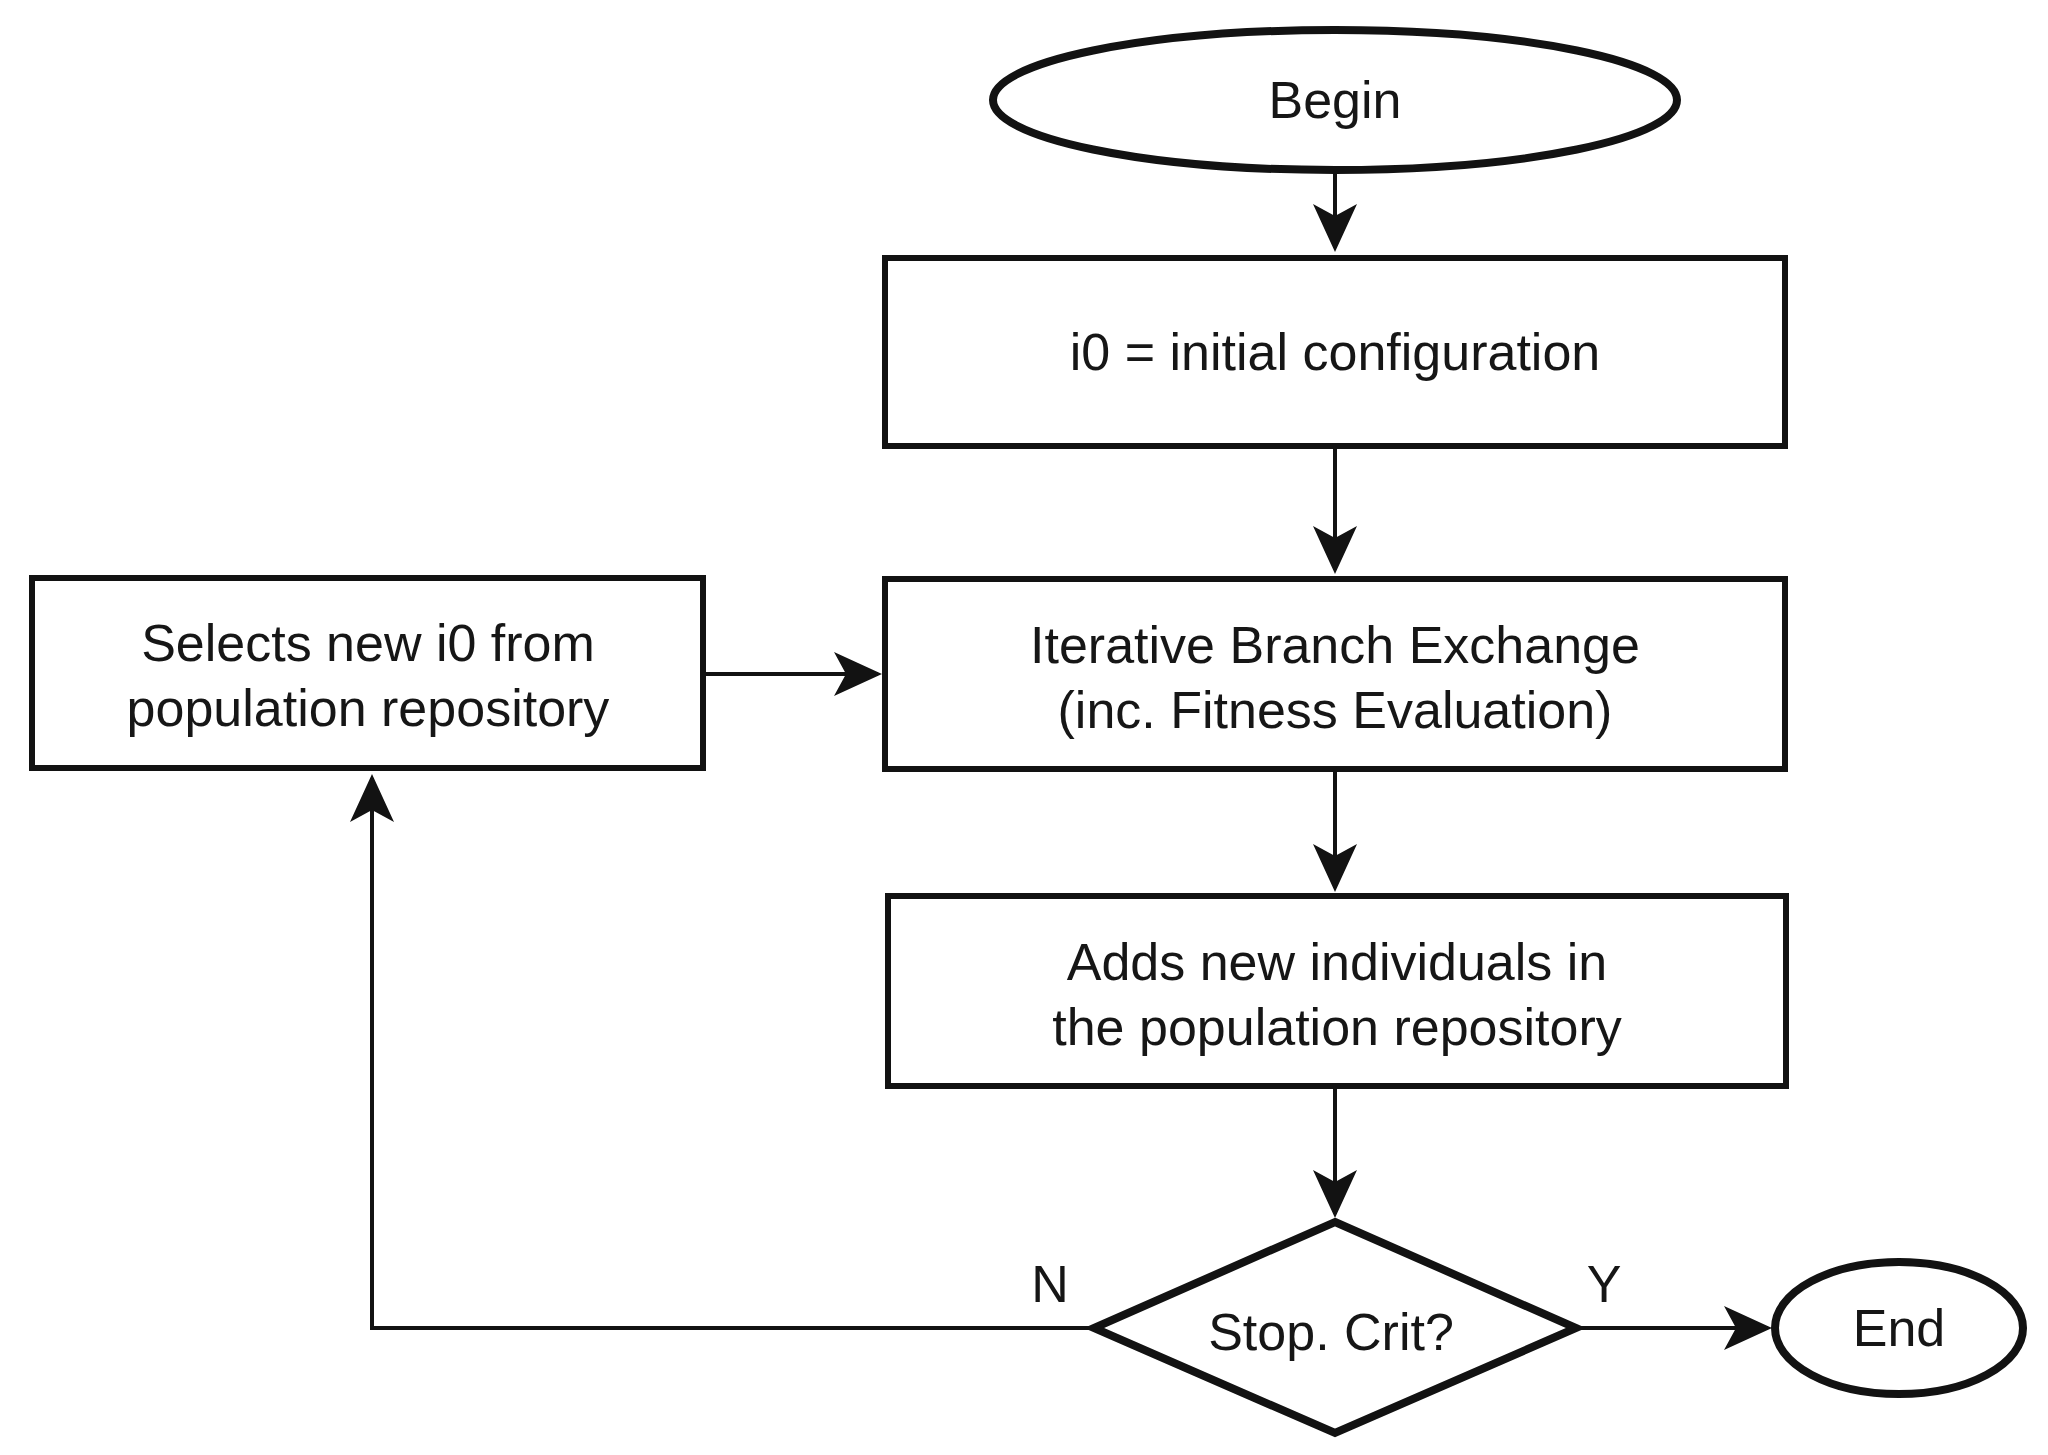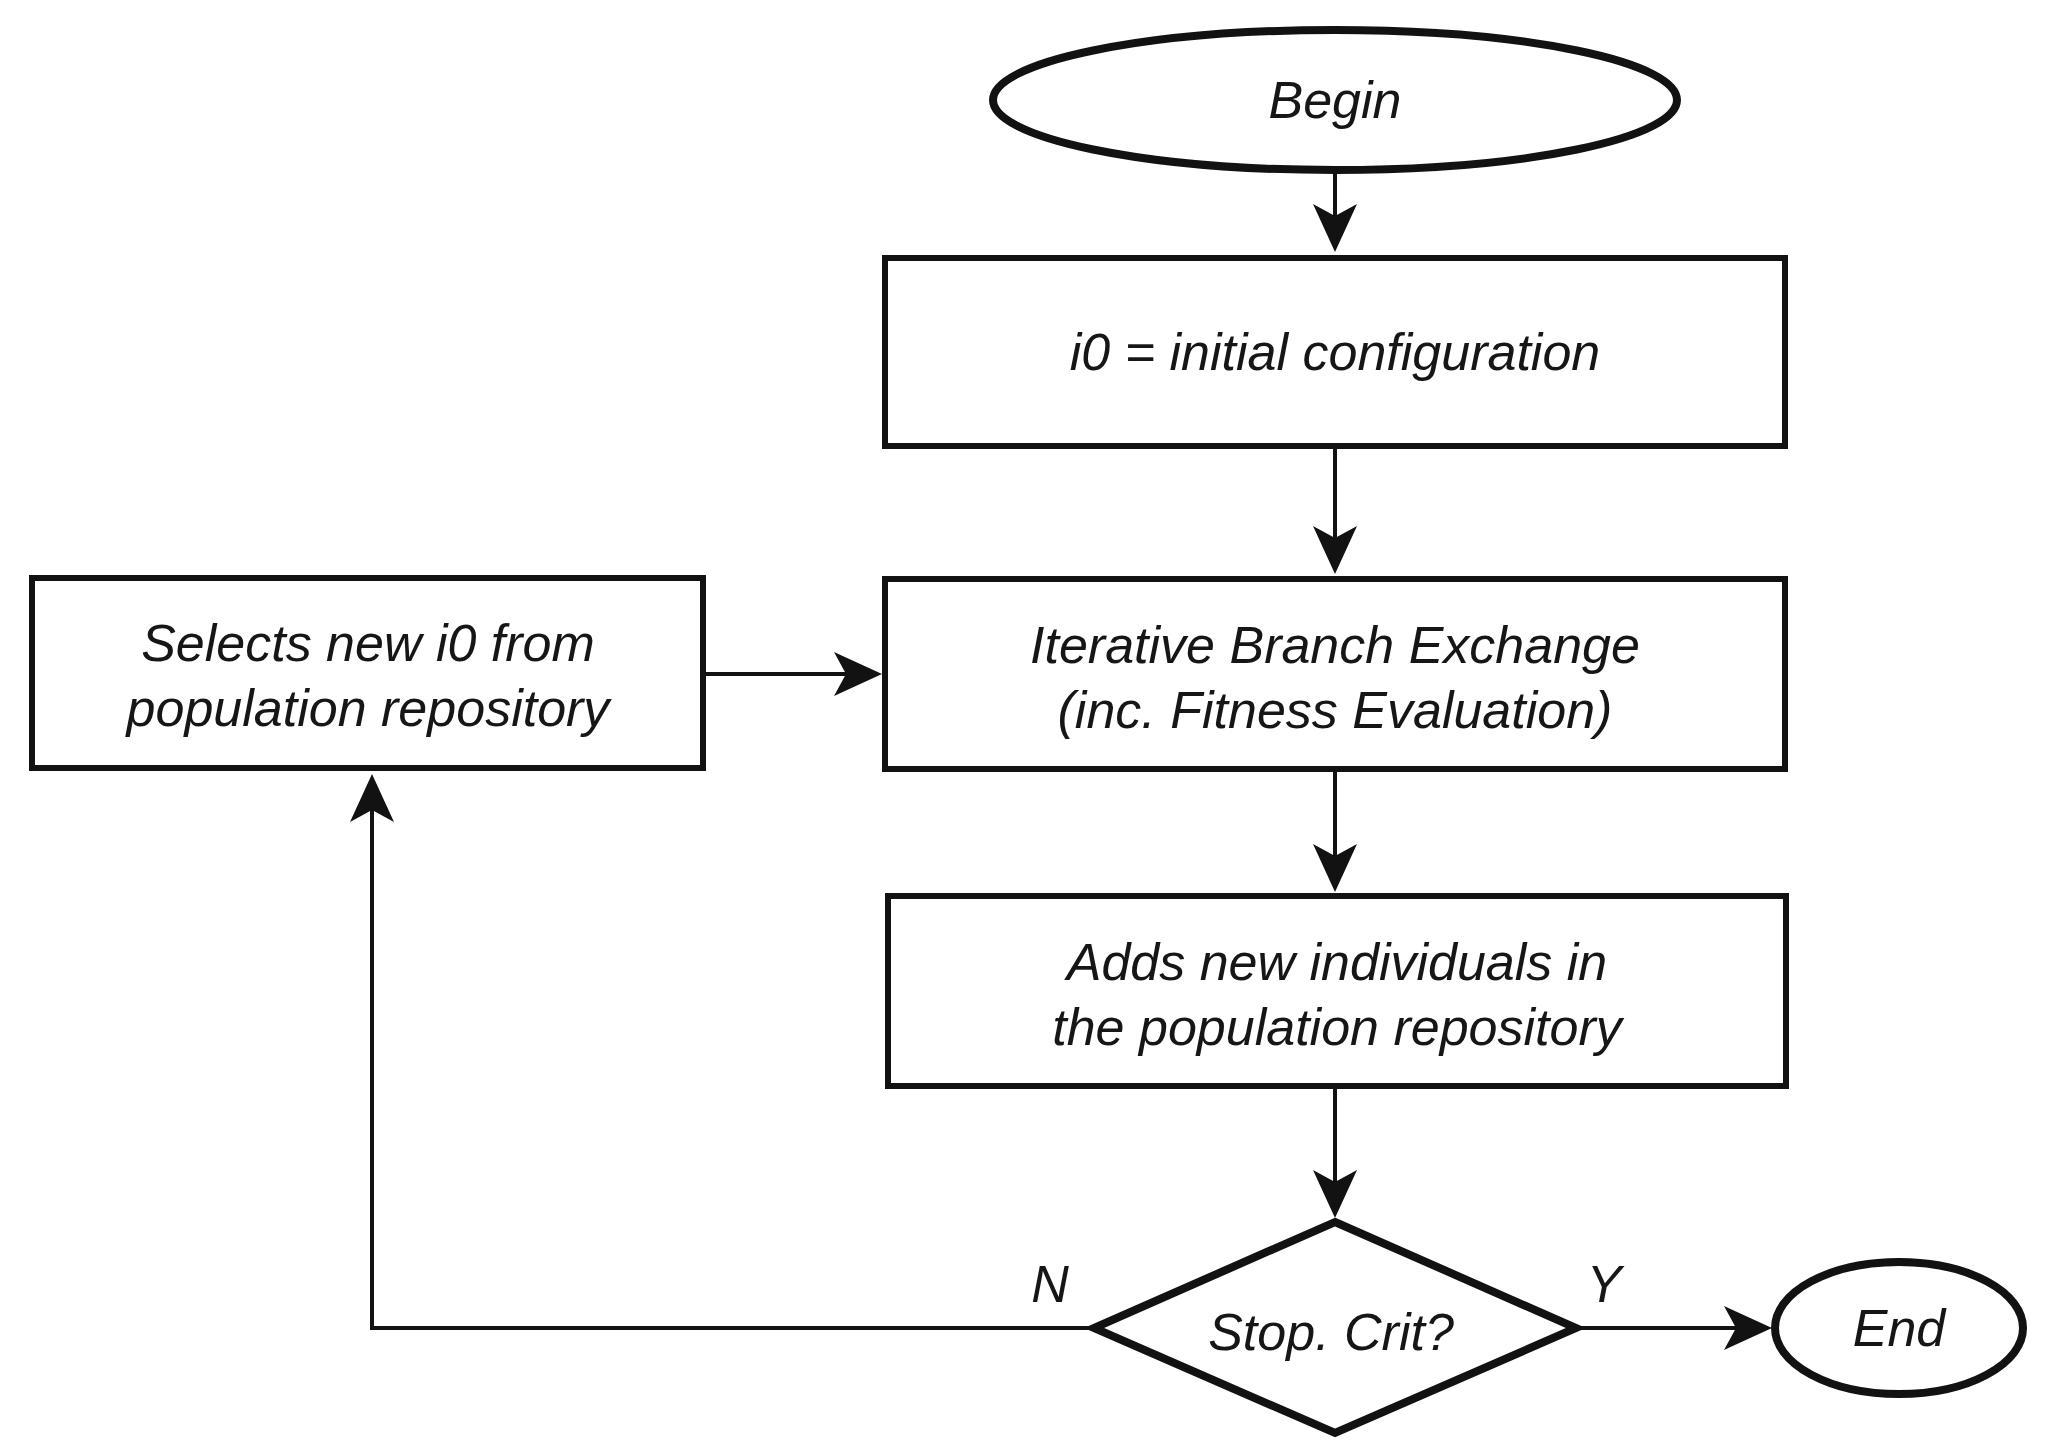--- a/index.html
+++ b/index.html
@@ -6,21 +6,20 @@
     margin: 0;
     padding: 0;
     background: #ffffff;
   }
   .canvas {
     position: relative;
     width: 2048px;
     height: 1455px;
     background: #ffffff;
     font-family: "Liberation Sans", "DejaVu Sans", sans-serif;
-    font-style: italic;
   }
   svg {
     display: block;
     width: 2048px;
     height: 1455px;
   }
   .shape {
     fill: #ffffff;
     stroke: #121212;
   }

